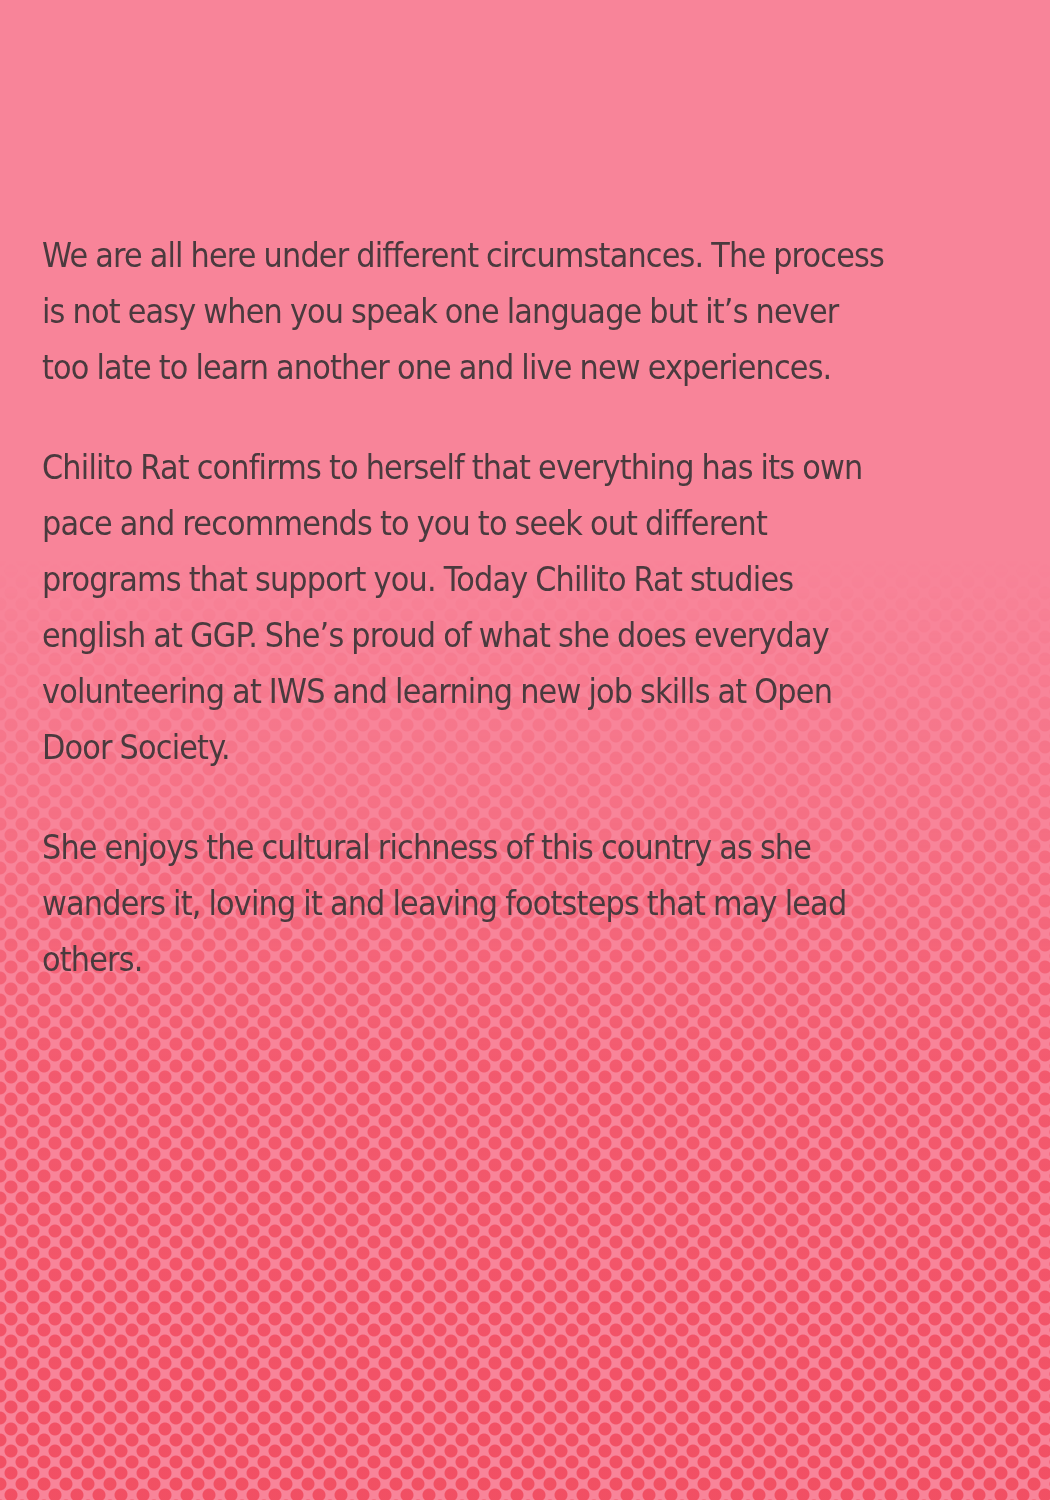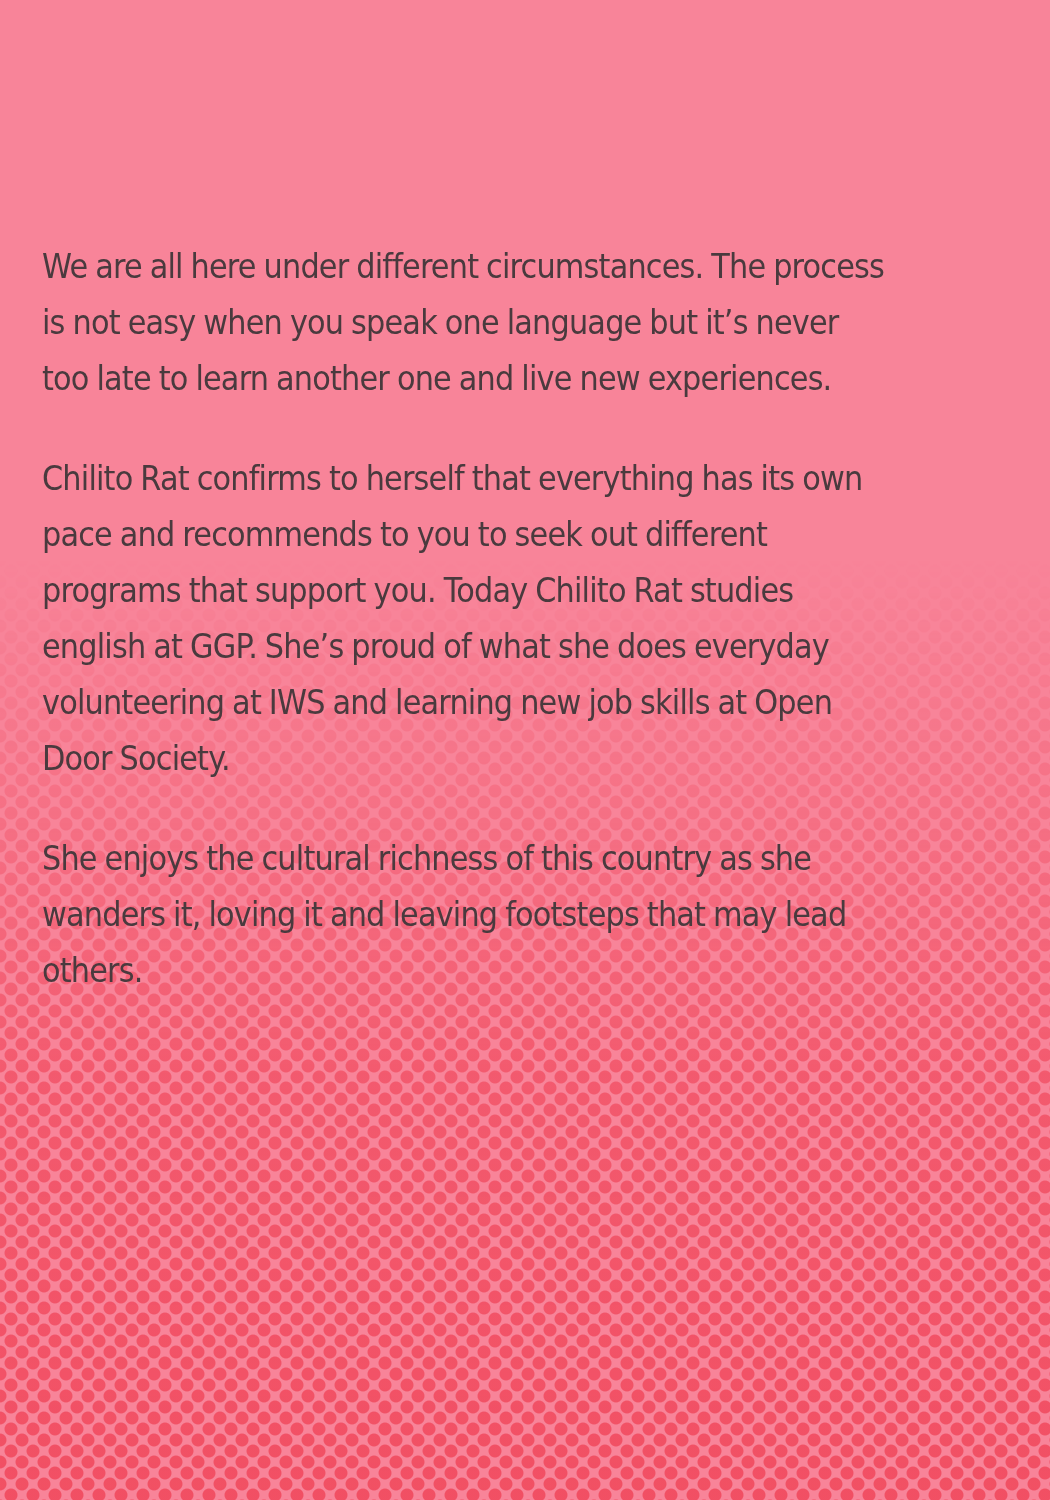--- a/index.html
+++ b/index.html
@@ -26,21 +26,20 @@
       background-position: 0 0, 11px 11px;
       -webkit-mask-image: linear-gradient(to bottom, transparent 0%, rgba(0,0,0,0.35) 25%, rgba(0,0,0,0.8) 55%, #000 100%);
       mask-image: linear-gradient(to bottom, transparent 0%, rgba(0,0,0,0.35) 25%, rgba(0,0,0,0.8) 55%, #000 100%);
     }
     .content {
       position: absolute;
       left: 42px;
       top: 228px;
       width: 970px;
       color: #4a3a3e;
-      margin-top: 11px;
     }
     .para {
       margin: 0 0 44px 0;
       font-size: 33px;
       line-height: 56px;
       letter-spacing: -0.9px;
       word-spacing: -1px;
       transform: scaleX(0.92);
       transform-origin: left top;
       width: 1050px;

